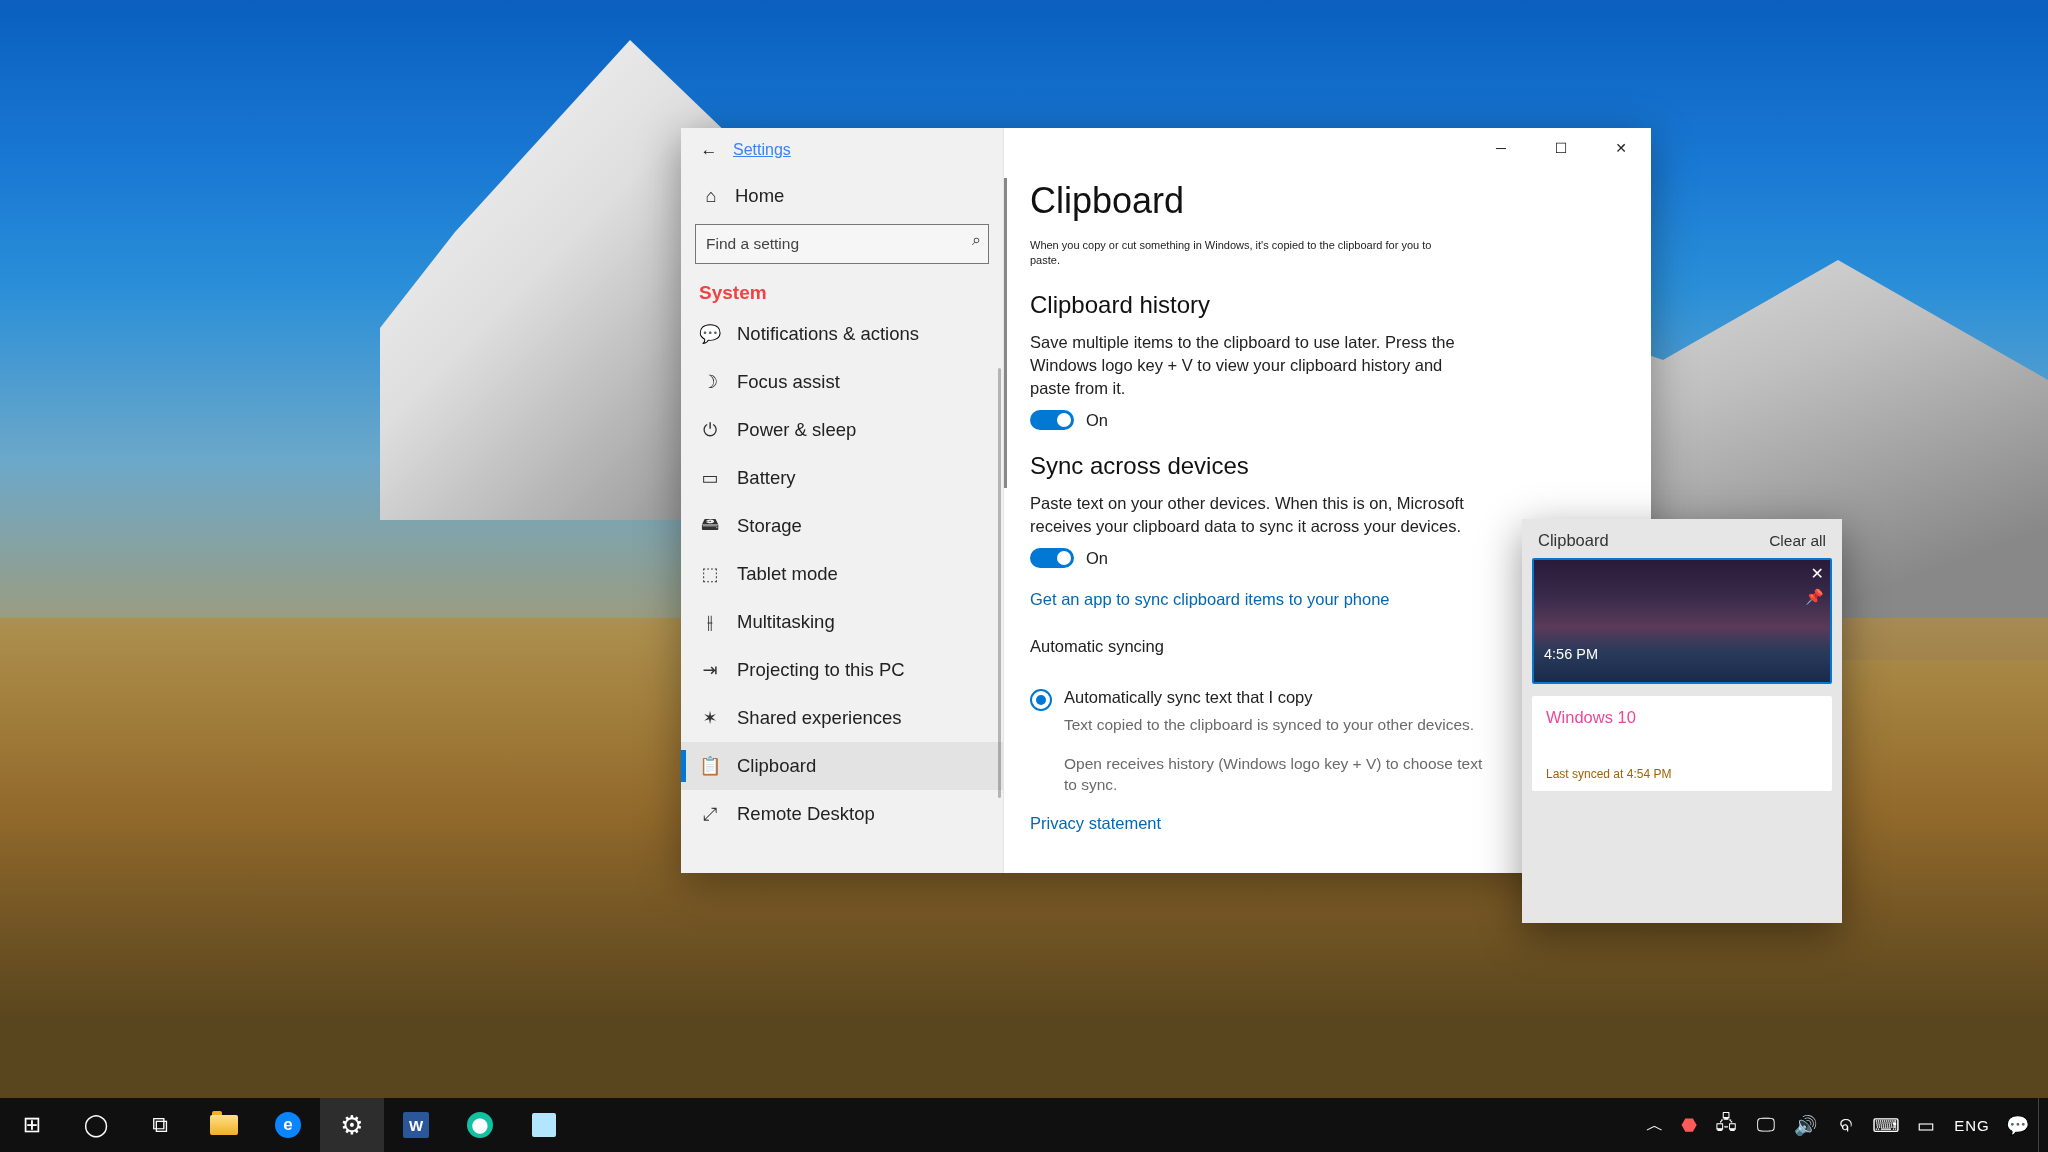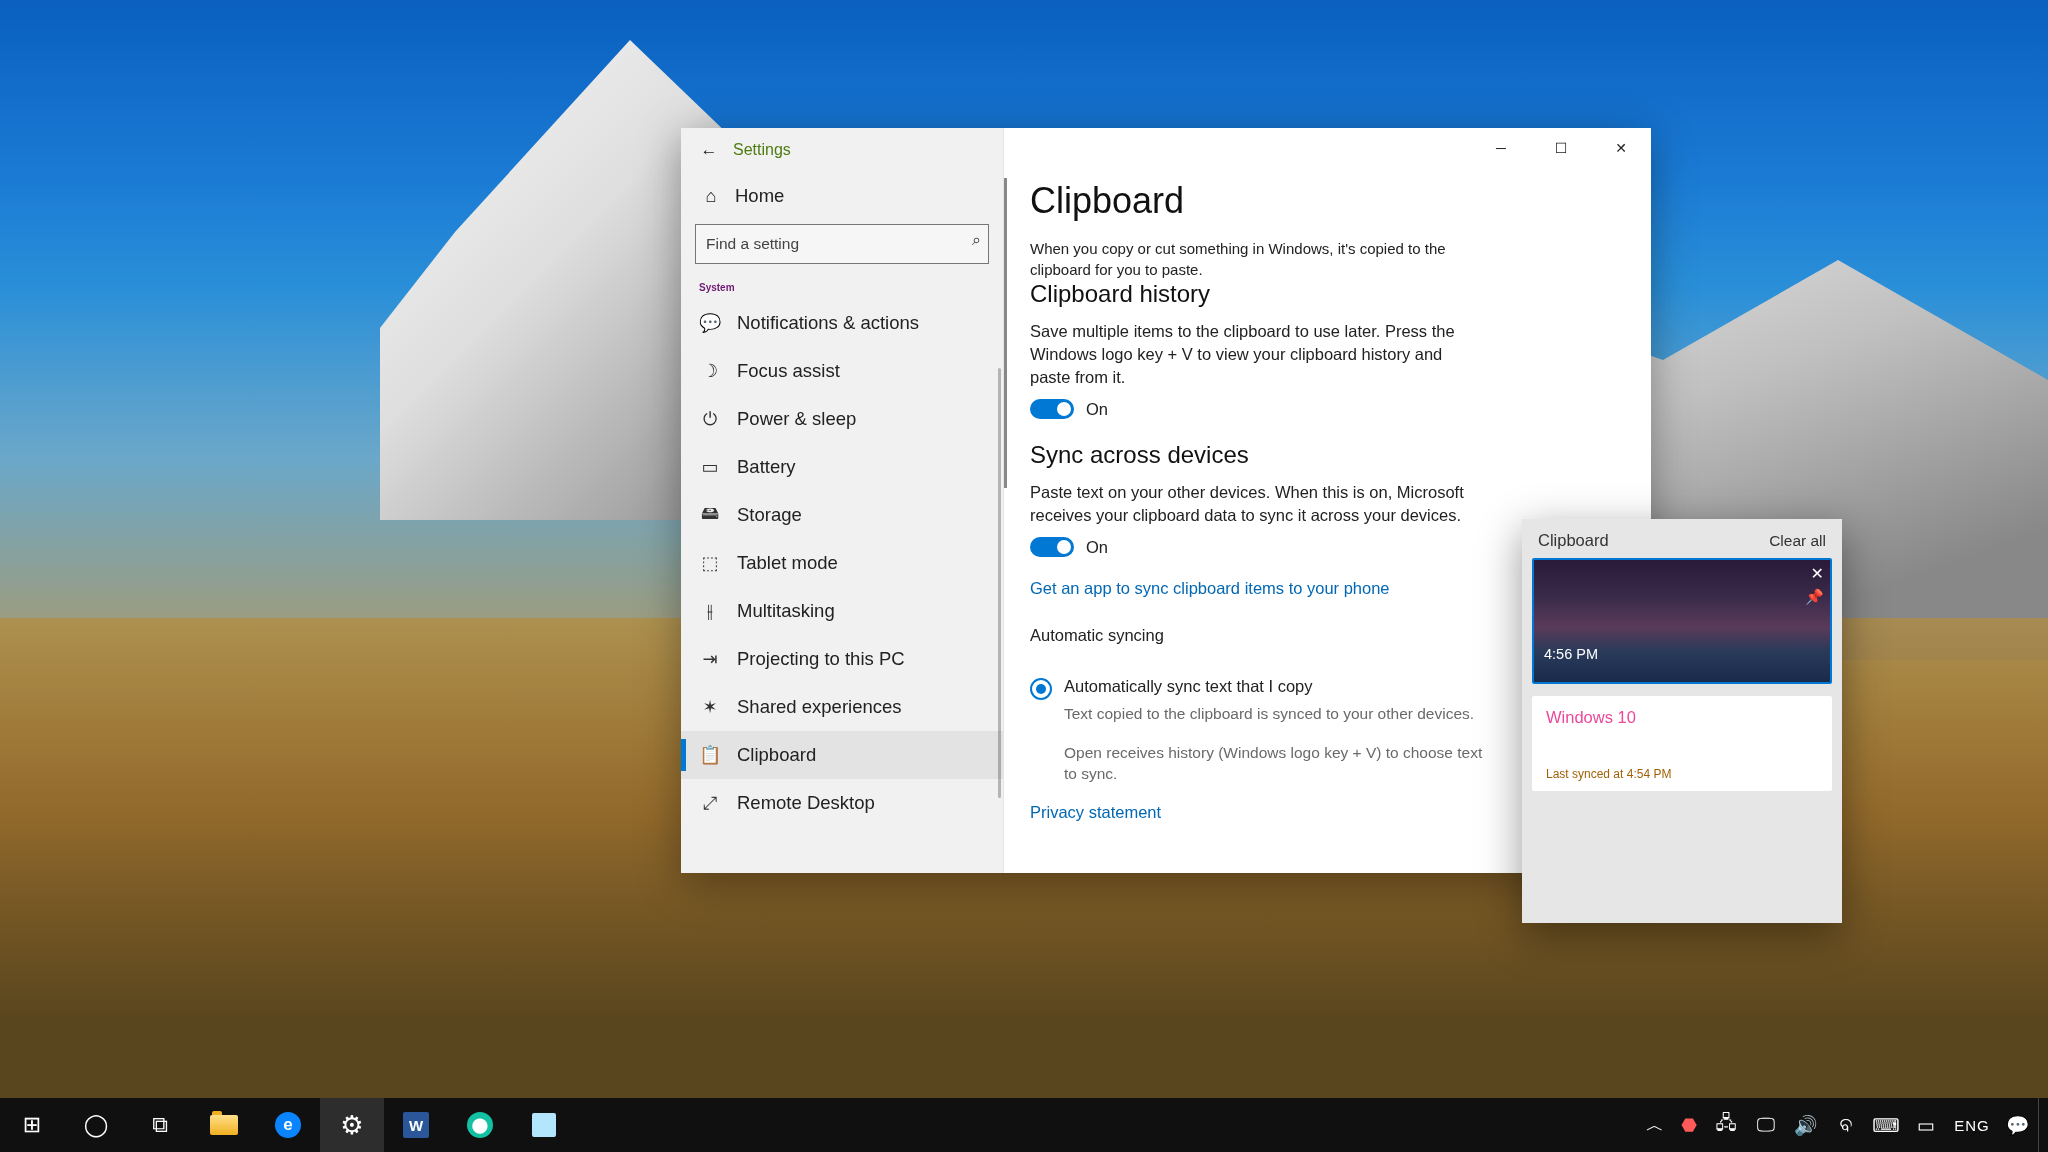--- a/index.html
+++ b/index.html
@@ -28,51 +28,51 @@
 .settings-window {
   position: absolute; left: 681px; top: 128px; width: 970px; height: 745px;
   background: #fff; display: flex; box-shadow: 0 10px 40px rgba(0,0,0,0.35);
 }
 .settings-sidebar {
   width: 323px; background: rgba(230,230,230,0.55); backdrop-filter: blur(20px);
   display: flex; flex-direction: column; border-right: 1px solid rgba(0,0,0,0.05);
 }
 .titlebar-row { display: flex; align-items: center; height: 44px; padding: 0 8px; }
 .back-btn { width: 40px; height: 44px; display: flex; align-items: center; justify-content: center; cursor: pointer; font-size: 17px; color: #222; }
-.title-label { font-size: 16px; color: #4d7c0f; margin-left: 4px; }
+.title-label { font-size: 16px; color: #3b82f6; margin-left: 4px; text-decoration: underline; }
 .home-row { display: flex; align-items: center; height: 48px; padding-left: 20px; gap: 14px; font-size: 18.5px; color: #222; cursor: pointer; }
 .home-row .ic { width: 20px; text-align: center; font-size: 18px; }
 .search-wrap { padding: 4px 14px 8px 14px; }
 .search-box { position: relative; }
 .search-input {
   width: 100%; height: 40px; padding: 0 34px 0 10px; font-size: 15.5px;
   background: rgba(255,255,255,0.4); border: 1px solid #777; color: #333;
 }
 .search-input::placeholder { color: #444; }
 .search-icon { position: absolute; right: 8px; top: 7px; font-size: 16px; color: #333; pointer-events: none; }
-.group-head { font-size: 10px; font-weight: 600; padding: 10px 18px 6px; color: #701a75; }
+.group-head { font-size: 19px; font-weight: 600; padding: 10px 18px 6px; color: #ef4444; }
 .nav-list { display: flex; flex-direction: column; }
 .nav-item {
   display: flex; align-items: center; height: 48px; padding-left: 18px; gap: 16px;
   font-size: 18.5px; color: #222; cursor: pointer; position: relative;
 }
 .nav-item .ic { width: 22px; font-size: 18px; text-align: center; color: #333; }
 .nav-item.active { background: rgba(0,0,0,0.06); }
 .nav-item.active::before {
   content: ""; position: absolute; left: 0; top: 8px; bottom: 8px; width: 5px; background: #0078d4;
 }
 .sidebar-scroll-track { position:absolute; right:2px; top:240px; width:3px; height:430px; background:rgba(0,0,0,0.25); border-radius:2px; }
 
 
 .settings-main { flex: 1; display: flex; flex-direction: column; background: #fff; position: relative; }
 .win-ctrls { position: absolute; right: 0; top: 0; height: 40px; display: flex; }
 .win-btn { width: 60px; height: 40px; display: flex; align-items: center; justify-content: center; cursor: pointer; font-size: 14px; color: #222; }
 .content { padding: 20px 30px 10px 26px; overflow: hidden; position: relative; }
 .page-h1 { font-size: 36px; font-weight: 350; color: #111; margin-top: 32px; margin-bottom: 16px; }
-.lead { font-size: 15px; color: #222; line-height: 1.4; max-width: 420px; }
+.lead { font-size: 11px; color: #222; line-height: 1.4; max-width: 420px; margin-bottom: 22px; }
 .sec-h2 { font-size: 24px; font-weight: 400; color: #111; margin-bottom: 12px; }
 .sec-desc { font-size: 16.5px; color: #222; line-height: 1.4; max-width: 440px; margin-bottom: 10px; }
 .toggle-row { display: flex; align-items: center; gap: 12px; margin-bottom: 22px; }
 .toggle { width: 44px; height: 20px; background: #0078d4; border-radius: 10px; position: relative; cursor: pointer; }
 .toggle::after { content: ""; position: absolute; right: 3px; top: 3px; width: 14px; height: 14px; background: #fff; border-radius: 50%; }
 .toggle-label { font-size: 16.5px; color: #222; }
 .link { color: #0268b5; font-size: 16.5px; cursor: pointer; margin-bottom: 20px; display: inline-block; }
 .sub-h { font-size: 16.5px; color: #222; margin-bottom: 12px; margin-top: 8px; }
 .radio-block { margin-bottom: 18px; }
 .radio-row { display: flex; align-items: flex-start; gap: 12px; margin-top: 32px; }

